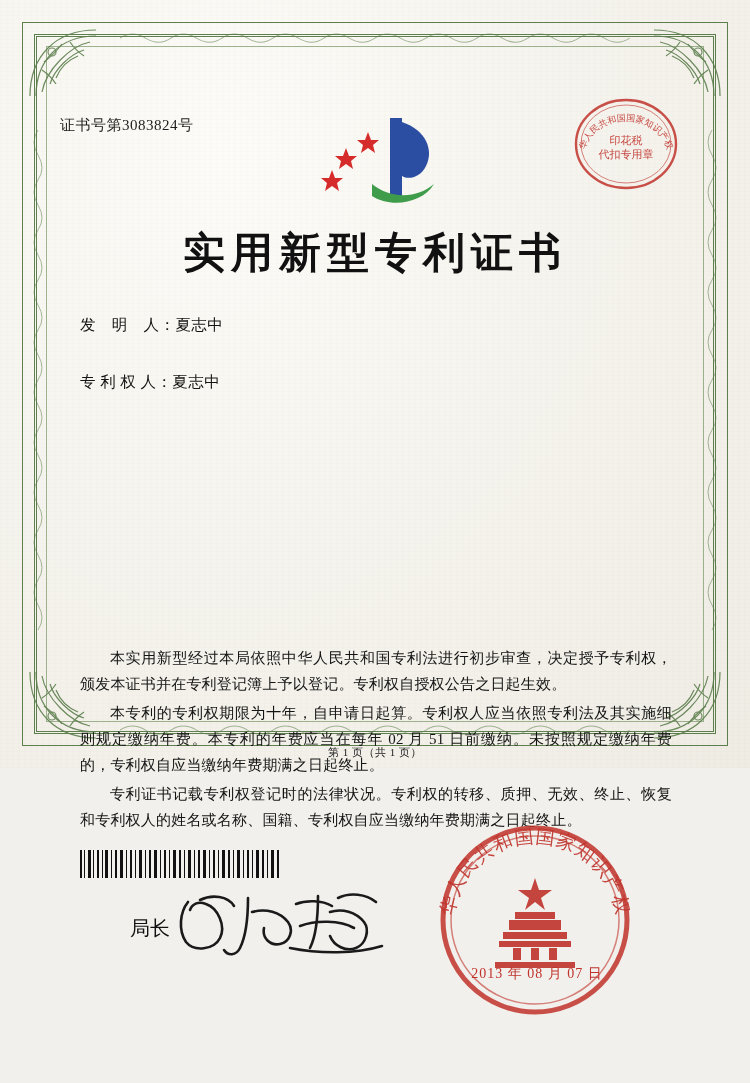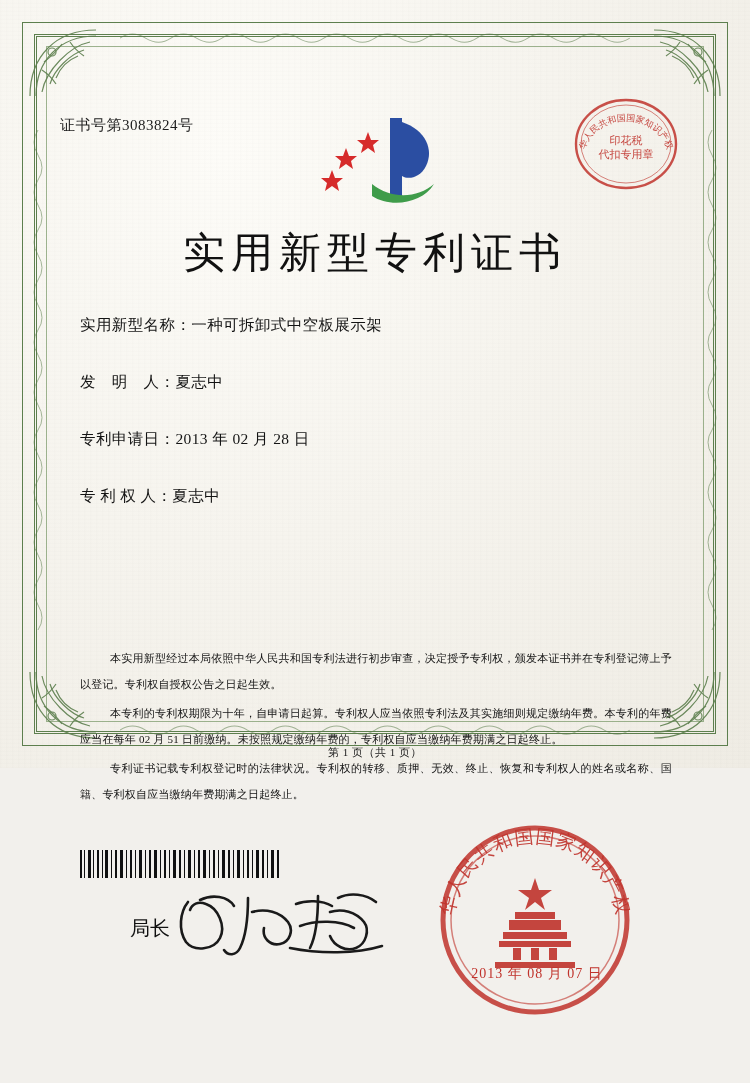--- a/index.html
+++ b/index.html
@@ -119,21 +119,21 @@
   }
 
   .title {
     position: absolute;
     left: 0;
     right: 0;
     top: 165px;
     text-align: center;
     font-family: "Liberation Serif", serif;
     font-size: 42px;
-    font-weight: normal;
+    font-weight: bold;
     letter-spacing: 6px;
     color: #111;
   }
 
   .fields {
     position: absolute;
     left: 20px;
     top: 255px;
     right: 20px;
   }
@@ -147,21 +147,21 @@
   }
   .field .lbl { }
   .field .val { }
 
   .body-text {
     position: absolute;
     left: 20px;
     right: 18px;
     top: 585px;
     font-family: "Liberation Serif", serif;
-    font-size: 11px;
+    font-size: 15px;
     line-height: 26px;
     color: #141414;
     text-align: justify;
     letter-spacing: .2px;
   }
   .body-text p {
     margin: 0 0 3px 0;
     text-indent: 30px;
   }
 
@@ -360,27 +360,21 @@
         </text>
         <text x="56" y="56" font-size="11" fill="#c0332c" text-anchor="middle" font-family="Liberation Serif, serif" opacity=".9">印花税</text>
         <text x="56" y="70" font-size="11" fill="#c0332c" text-anchor="middle" font-family="Liberation Serif, serif" opacity=".9">代扣专用章</text>
       </svg>
     </div>
 
     <div class="title">实用新型专利证书</div>
 
     <div class="fields">
       <div class="field">
-        <span class="lbl">实用新型名称：</span><span class="val">一种可拆卸式中空板展示架</span>
-      </div>
-      <div class="field">
         <span class="lbl">发　明　人：</span><span class="val">夏志中</span>
-      </div>
-      <div class="field">
-        <span class="lbl">专利申请日：</span><span class="val">2013 年 02 月 28 日</span>
       </div>
       <div class="field">
         <span class="lbl">专 利 权 人：</span><span class="val">夏志中</span>
       </div>
     </div>
 
     <div class="body-text">
       <p>本实用新型经过本局依照中华人民共和国专利法进行初步审查，决定授予专利权，颁发本证书并在专利登记簿上予以登记。专利权自授权公告之日起生效。</p>
       <p>本专利的专利权期限为十年，自申请日起算。专利权人应当依照专利法及其实施细则规定缴纳年费。本专利的年费应当在每年 02 月 51 日前缴纳。未按照规定缴纳年费的，专利权自应当缴纳年费期满之日起终止。</p>
       <p>专利证书记载专利权登记时的法律状况。专利权的转移、质押、无效、终止、恢复和专利权人的姓名或名称、国籍、专利权自应当缴纳年费期满之日起终止。</p>

